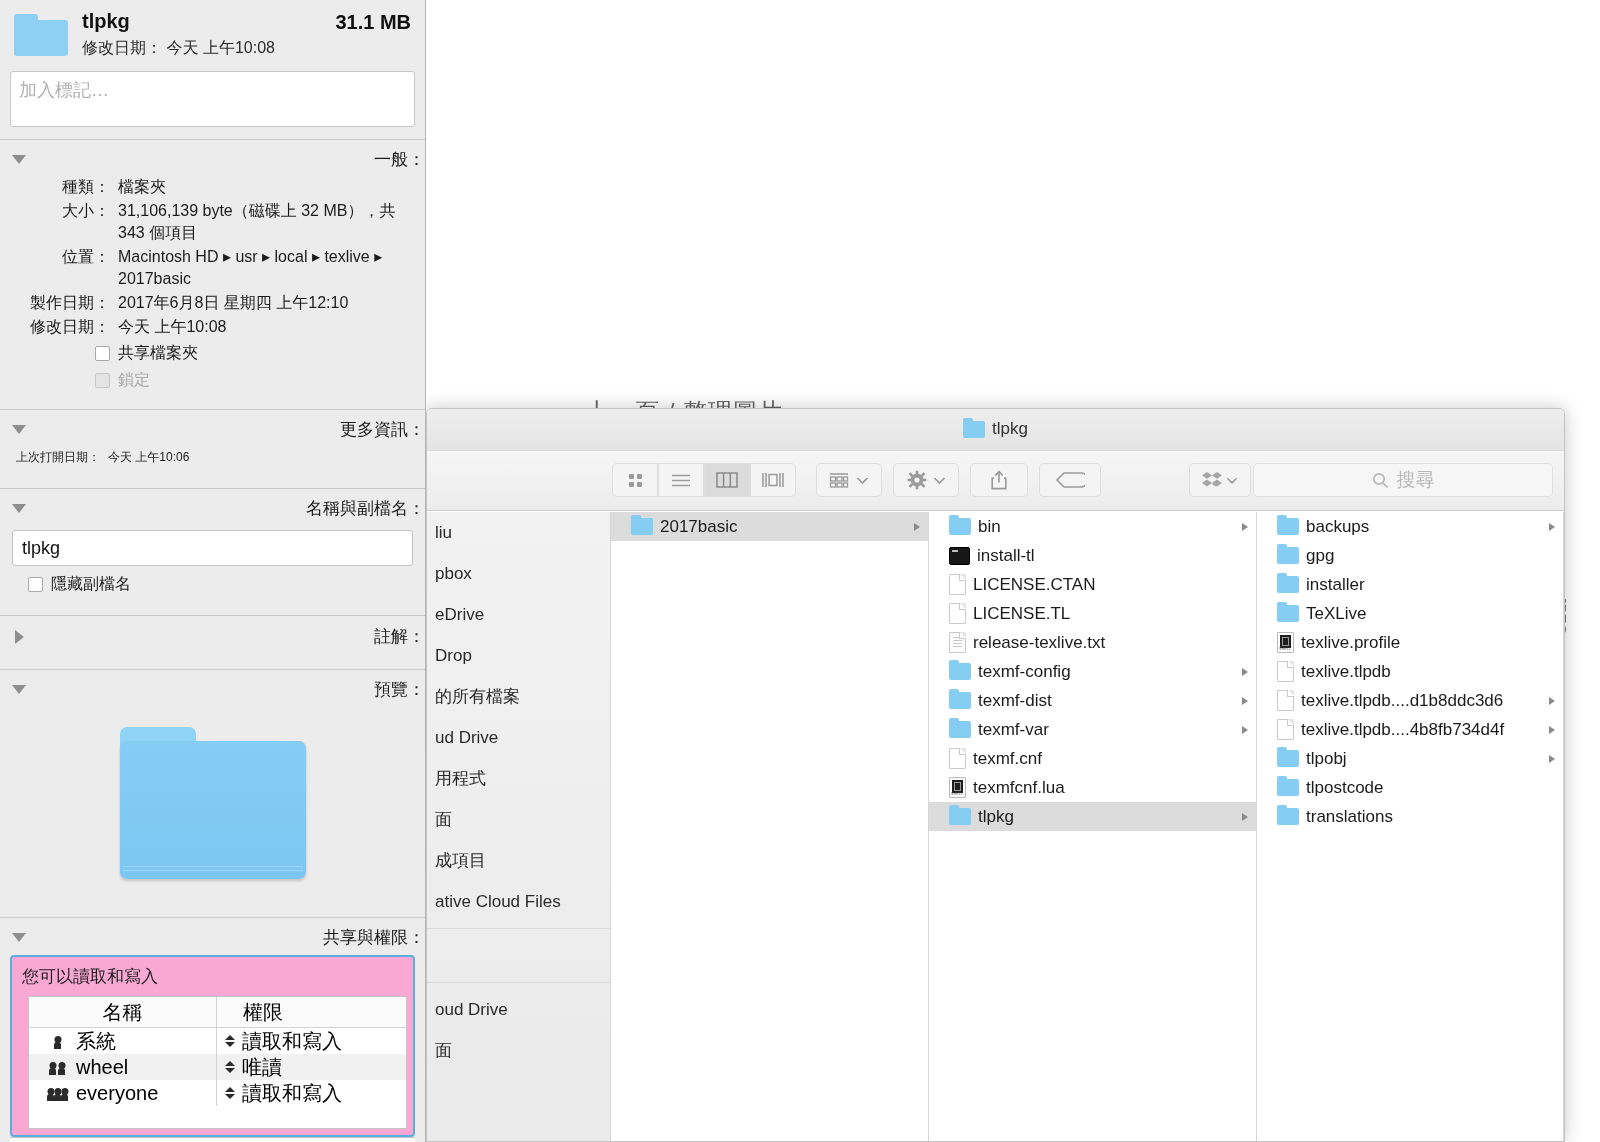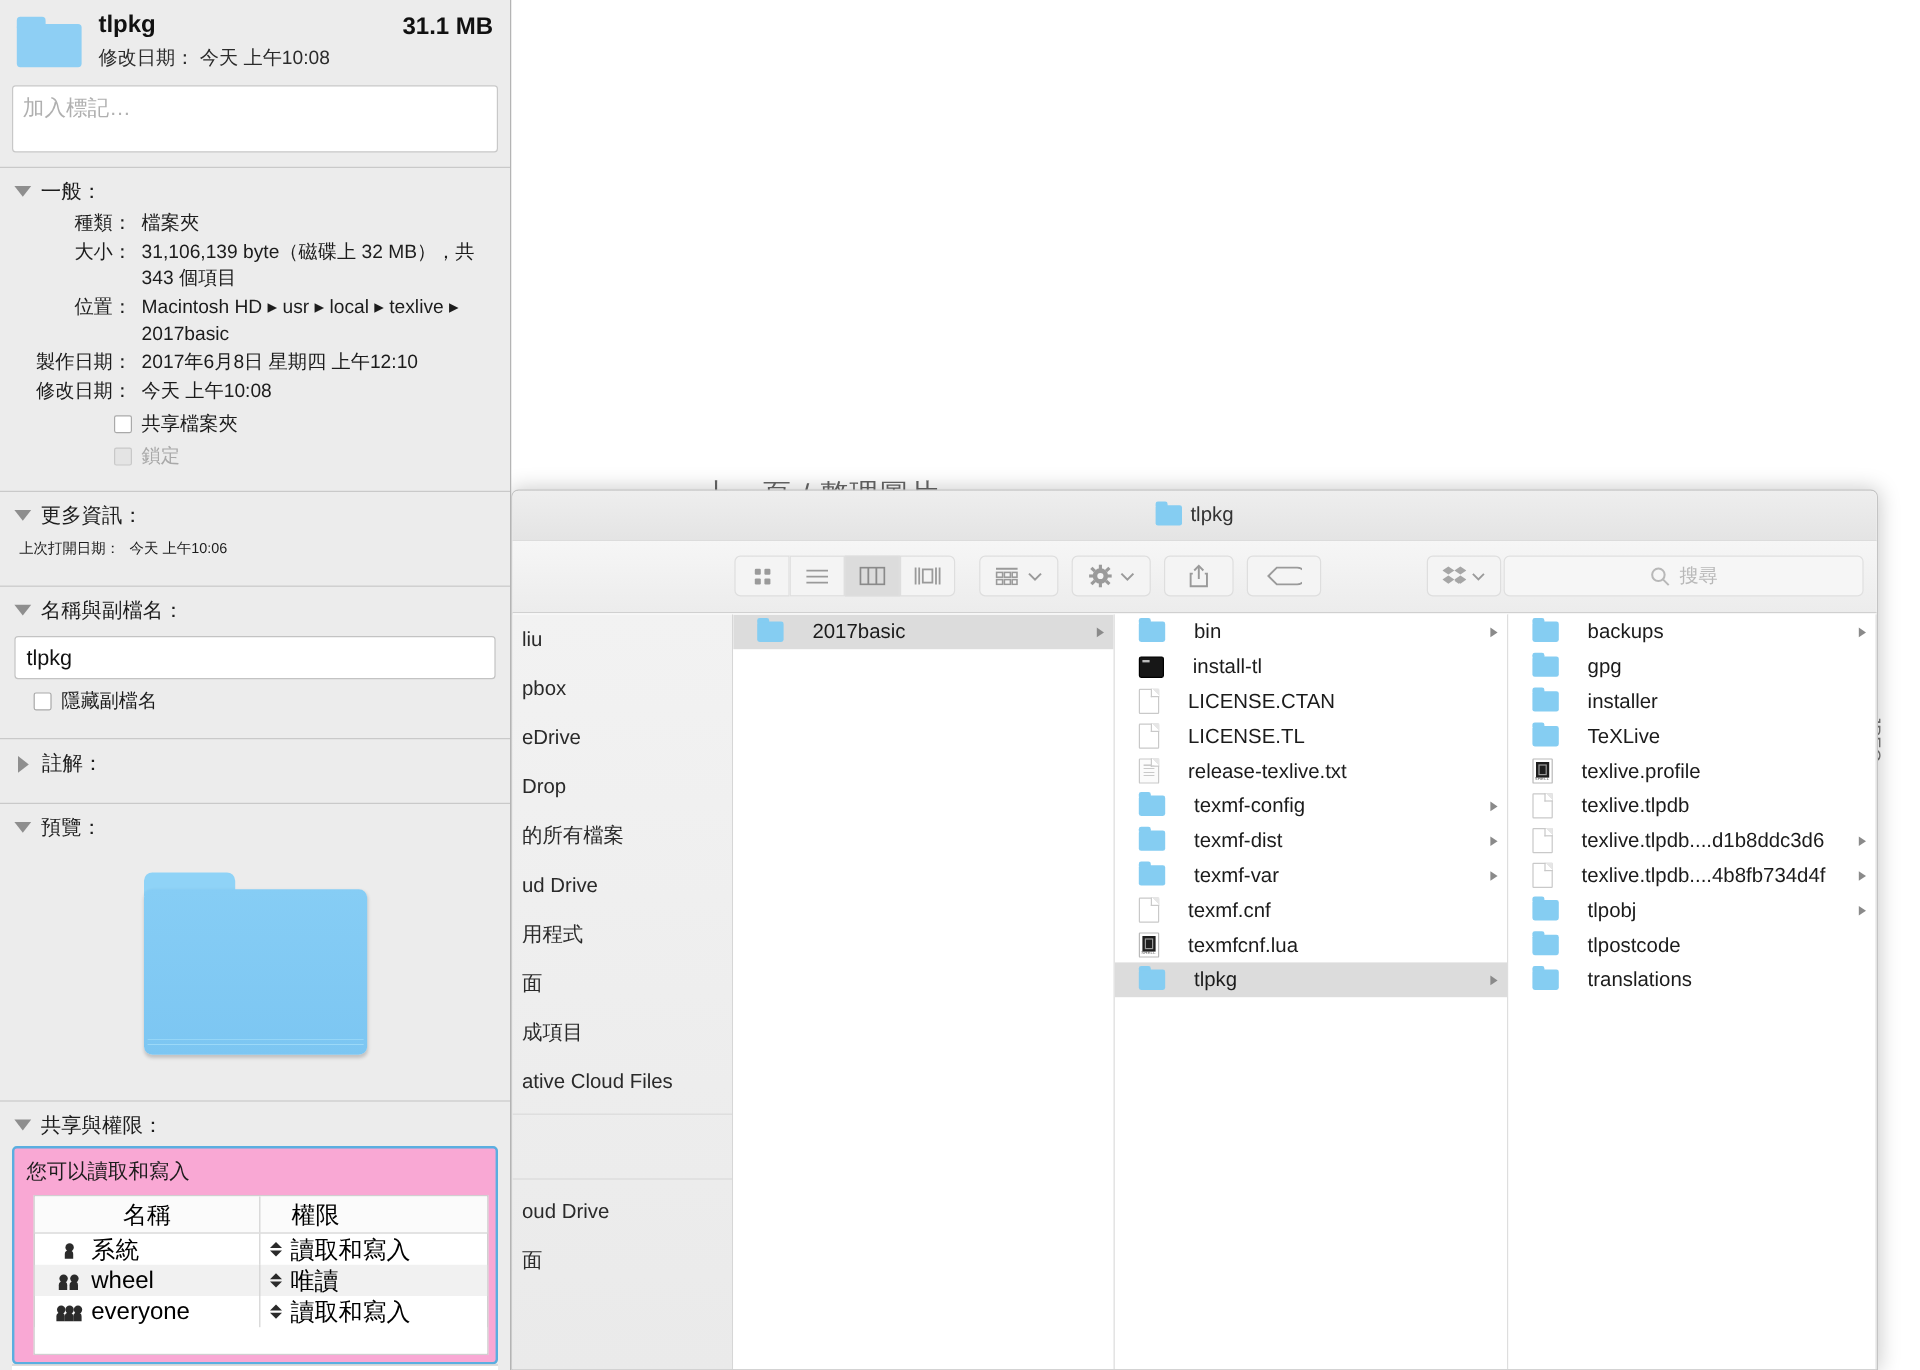--- a/index.html
+++ b/index.html
@@ -58,32 +58,32 @@
   .seg.first { border-top-left-radius: 5px; border-bottom-left-radius: 5px; }
   .seg.last  { border-top-right-radius: 5px; border-bottom-right-radius: 5px; }
   .seg.active { background: #dcdcdc; }
   .grp { border-radius: 5px; }
 
   .searchbox {
     position: absolute; top: 12px; left: 826px; width: 300px; height: 34px;
     background: #f6f6f6; border: 1px solid #e0e0e0; border-radius: 5px;
     display: flex; align-items: center; justify-content: center; gap: 8px;
   }
-  .search-ph { font-size: 16px; color: #b8b8b8; }
+  .search-ph { font-size: 19px; color: #b8b8b8; }
 
   
   .cols { position: absolute; top: 103px; left: 0; right: 0; bottom: 0; display: flex; }
   .col { height: 100%; border-right: 1px solid #d6d6d6; background: #fff; overflow: hidden; position: relative; }
   .col-sidebar { width: 184px; background: linear-gradient(#f2f2f2,#eaeaea); border-right: 1px solid #d6d6d6; }
   .col-a { width: 318px; }
   .col-b { width: 328px; }
   .col-c { width: 307px; }
 
   .row {
-    display: flex; align-items: center; gap: 24px;
+    display: flex; align-items: center; gap: 7px;
     height: 29px; padding: 0 6px 0 20px; font-size: 17px; color: #1b1b1b;
     position: relative; white-space: nowrap;
   }
   .row.sel-inactive { background: #dcdcdc; }
   .row .chev {
     position: absolute; right: 8px; top: 50%; transform: translateY(-50%);
     width: 0; height: 0; border-left: 6px solid #8a8a8a;
     border-top: 4.5px solid transparent; border-bottom: 4.5px solid transparent;
   }
 
@@ -147,21 +147,21 @@
   .hdr-size { font-size: 20px; font-weight: bold; color:#111; white-space: nowrap; padding-top: 1px; }
 
   .tagbox {
     margin: 4px 10px 0 10px; height: 56px; background:#fff;
     border:1px solid #c8c8c8; border-radius:3px; padding: 6px 8px;
   }
   .tag-ph { font-size: 18px; color:#b0b0b0; }
 
   .sep { height:1px; background:#c9c9c9; margin-top: 12px; }
 
-  .sect-hd { display:flex; align-items:center; gap:8px; padding: 8px 0 4px 12px; font-size:17px; color:#1c1c1c; }
+  .sect-hd { display:flex; align-items:center; gap:8px; padding: 8px 0 4px 12px; font-size:17px; color:#1c1c1c;justify-content:space-between; }
   .tri-d { width:0;height:0;border-left:7px solid transparent;border-right:7px solid transparent;border-top:9px solid #8e8e8e; }
   .tri-r { width:0;height:0;border-top:7px solid transparent;border-bottom:7px solid transparent;border-left:9px solid #8e8e8e; }
 
   .kv { display:flex; font-size:16px; color:#1c1c1c; line-height: 22px; padding: 1px 8px 1px 0; }
   .kv .k { width: 118px; text-align:right; flex:0 0 118px; padding-right: 8px; }
   .kv .v { flex:1; }
 
   .ckrow { display:flex; align-items:center; gap:8px; font-size:16px; color:#1c1c1c; padding: 4px 0 2px 95px; }
   .ckrow.dim { color:#a9a9a9; }
   .ck { width:15px;height:15px;background:#fff;border:1px solid #a9a9a9;border-radius:2px; }

